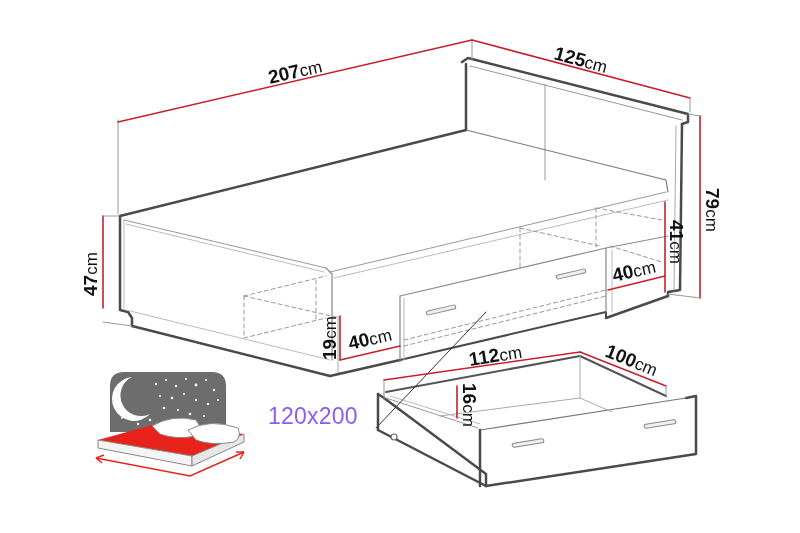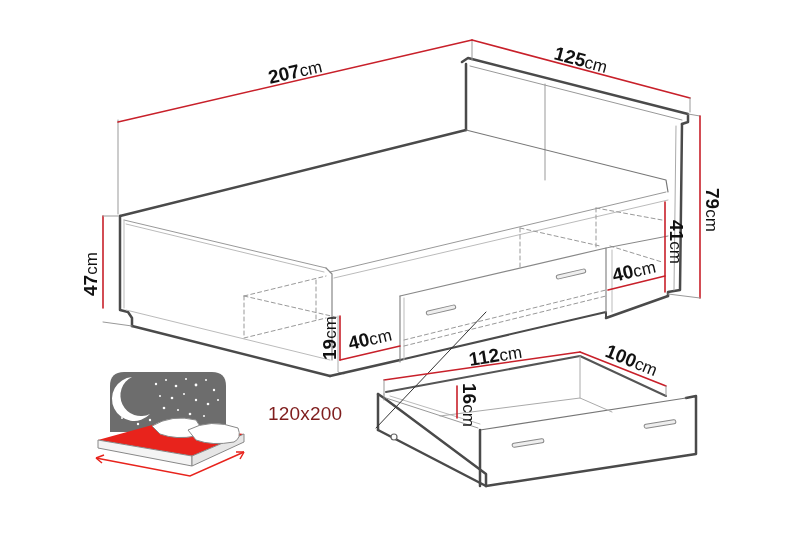--- a/index.html
+++ b/index.html
@@ -1,21 +1,21 @@
 <!DOCTYPE html>
 <html><head>
 <meta charset="utf-8">
 <style>
   html, body { margin: 0; padding: 0; background: #ffffff; }
   body { width: 800px; height: 533px; overflow: hidden; position: relative; font-family: "Liberation Sans", sans-serif; }
   #stage { position: absolute; left: 0; top: 0; width: 800px; height: 533px; }
   svg text { font-family: "Liberation Sans", sans-serif; }
   .dimnum { font-weight: bold; fill: #111111; font-size: 19px; }
   .dimunit { font-weight: normal; fill: #111111; font-size: 17px; }
-  .size-label { position: absolute; left: 268px; top: 403px; font-size: 19px; color: #7f1d1d; font-family: "Liberation Sans", sans-serif; letter-spacing: 0.2px; }
+  .size-label { position: absolute; left: 268px; top: 403px; font-size: 23px; color: #8b5cf6; font-family: "Liberation Sans", sans-serif; letter-spacing: 0.2px; }
 </style>
 </head>
 <body>
 
 <div id="stage">
 <svg width="800" height="533" viewBox="0 0 800 533" xmlns="http://www.w3.org/2000/svg">
 
   <g fill="none" stroke-linejoin="round" stroke-linecap="round">
 
     <path d="M462 62 L468 58 L688 114 L688 122 L682 124" stroke="#4a4a4a" stroke-width="2.5"></path>

